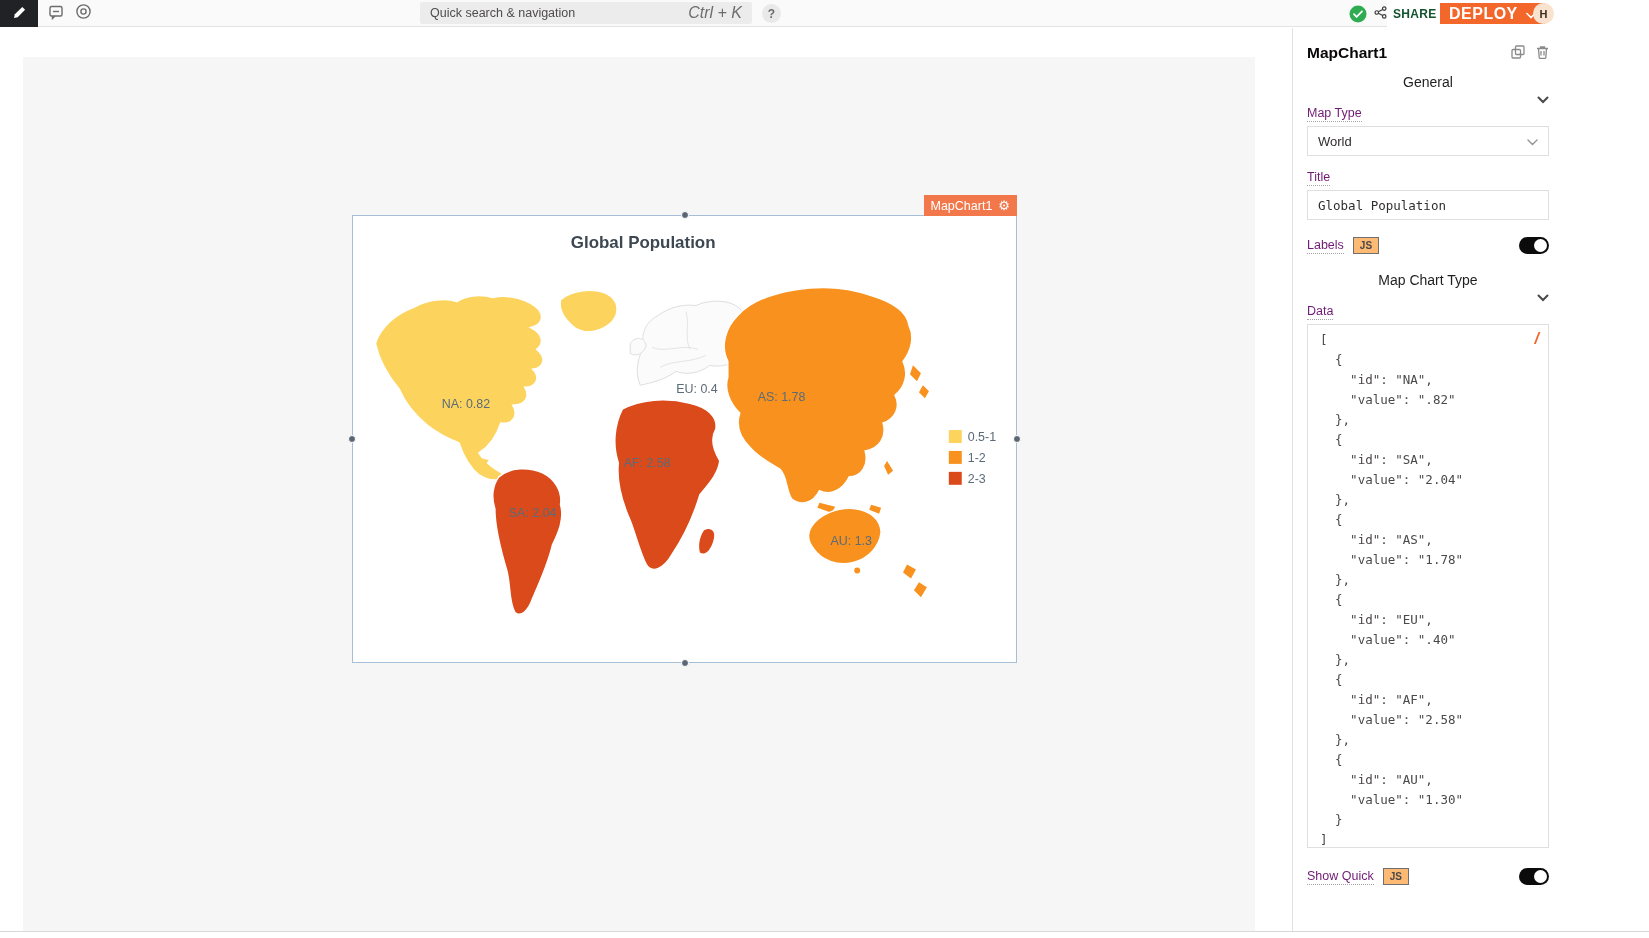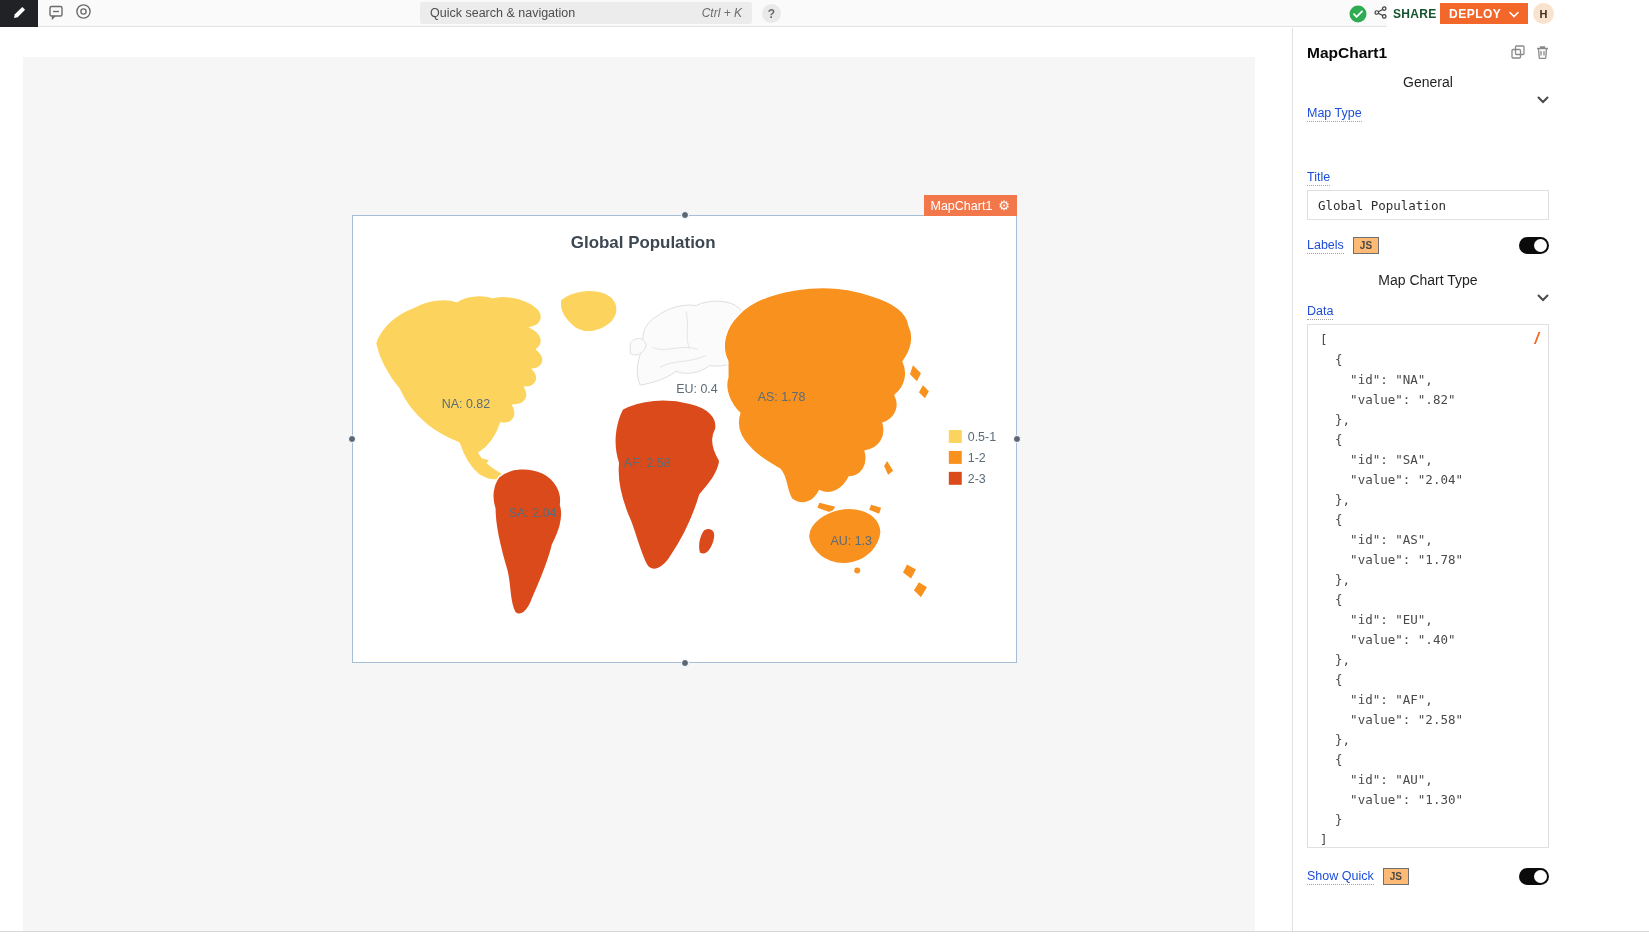--- a/index.html
+++ b/index.html
@@ -10,30 +10,30 @@
   .topbar { position:absolute; top:0; left:0; width:1387px; height:27px;
     background:#fafafa; border-bottom:1px solid #e3e3e3; z-index:50; }
   .edit-btn { position:absolute; left:0; top:0; width:38px; height:27px;
     background:#212226; display:flex; align-items:center; justify-content:center; cursor:pointer; }
   .bar-icon { position:absolute; top:4px; width:19px; height:19px; display:flex;
     align-items:center; justify-content:center; color:#6c6c6c; cursor:pointer; }
   .searchbar { position:absolute; left:420px; top:2px; width:332px; height:22px;
     background:#ececec; border-radius:2px; display:flex; align-items:center;
     padding:0 10px; cursor:text; }
   .searchbar .ph { font-size:12.5px; color:#4f4c4c; }
-  .searchbar .sc { margin-left:auto; font-size:12px; font-style:italic; color:#6f6c6c; }
+  .searchbar .sc { margin-left:auto; font-size:16px; font-style:italic; color:#6f6c6c; }
   .help-circle { position:absolute; left:762px; top:4px; width:19px; height:19px;
     border-radius:50%; background:#e9e9e9; color:#6a6a6a; font-size:12px; font-weight:700;
     display:flex; align-items:center; justify-content:center; cursor:pointer; }
   .save-ok { position:absolute; left:1349px; top:5px; width:18px; height:18px; }
   .share-btn { position:absolute; left:1374px; top:5px; height:18px; display:flex;
     align-items:center; gap:6px; color:#14532d; font-size:12px; font-weight:700;
     letter-spacing:.3px; cursor:pointer; }
   .deploy-btn { position:absolute; left:1440px; top:3px; height:21px; background:#f4672b;
-    color:#fff; border:none; font-family:inherit; font-size:12px; font-weight:700;
+    color:#fff; border:none; font-family:inherit; font-size:16px; font-weight:700;
     letter-spacing:.5px; display:flex; align-items:center; gap:8px; padding:0 9px; cursor:pointer; }
   .avatar { position:absolute; left:1533px; top:3px; width:21px; height:21px; border-radius:50%;
     background:#f9e3ce; color:#3c2e1f; font-size:11px; font-weight:700;
     display:flex; align-items:center; justify-content:center; cursor:pointer; }
 
   
   .canvas { position:absolute; left:23px; top:57px; width:1232px; height:874px; background:#f6f6f6; }
   .bottom-strip { position:absolute; left:0; top:931px; width:1649px; height:7px;
     background:#fff; border-top:1px solid #d8d8d8; }
 
@@ -57,21 +57,21 @@
 
   
   .panel { position:absolute; left:1292px; top:28px; width:357px; height:903px;
     background:#fff; border-left:1px solid #e2e2e2; z-index:40; }
   .prow { position:absolute; left:14px; width:242px; }
   .pane-title { font-size:15.5px; font-weight:700; color:#090707; }
   .pane-icons { position:absolute; right:0; top:1px; display:flex; gap:11px; color:#8a8a8a; }
   .section-row { display:flex; align-items:center; cursor:pointer;flex-direction:column; }
   .section-label { font-size:14px; color:#1f1f1f; }
   .section-row .chev { margin-left:auto; color:#4b4848; }
-  .field-label { font-size:12.5px; color:#1d4ed8; }
+  .field-label { font-size:12.5px; color:#701a75; }
   .field-label span { border-bottom:1px dotted #a3a3a3; padding-bottom:1px; }
   .selectbox, .textinput { position:absolute; left:14px; width:242px; height:30px;
     border:1px solid #e0dede; background:#fff; display:flex; align-items:center;
     padding:0 10px; cursor:pointer; }
   .selectbox .val { font-size:13px; color:#302d2d; }
   .selectbox .chev { margin-left:auto; color:#939393; }
   .textinput input { border:none; outline:none; width:100%; background:transparent;
     font-family:"DejaVu Sans Mono", monospace; font-size:12.5px; color:#302d2d; }
   .toggle-row { display:flex; align-items:center; gap:9px; }
   .js-badge { border:1px solid #6f6f6f; background:#fdba74; color:#4b4848;
@@ -248,20 +248,28 @@
     <span class="chev">
       <svg width="12" height="8" viewBox="0 0 12 8">
           <path d="M1.5 1.5 L6 6 L10.5 1.5" fill="none" stroke="#4b4848" stroke-width="2" stroke-linecap="round"></path>
         </svg>
     </span>
   </div>
 
   <div class="prow field-label" style="top:78px;">
     <span>Map Type</span>
   </div>
+  <div class="selectbox" style="top:98px;">
+    <span class="val">World</span>
+    <span class="chev">
+      <svg width="11" height="7" viewBox="0 0 11 7">
+          <path d="M1 1 L5.5 5.5 L10 1" fill="none" stroke="#939393" stroke-width="1.4" stroke-linecap="round"></path>
+        </svg>
+    </span>
+  </div>
 
   <div class="prow field-label" style="top:142px;">
     <span>Title</span>
   </div>
   <div class="textinput" style="top:162px;">
     <input value="Global Population" style="">
   </div>
 
   <div class="prow toggle-row" style="top:207px; height:20px;">
     <span class="field-label"><span>Labels</span></span>

